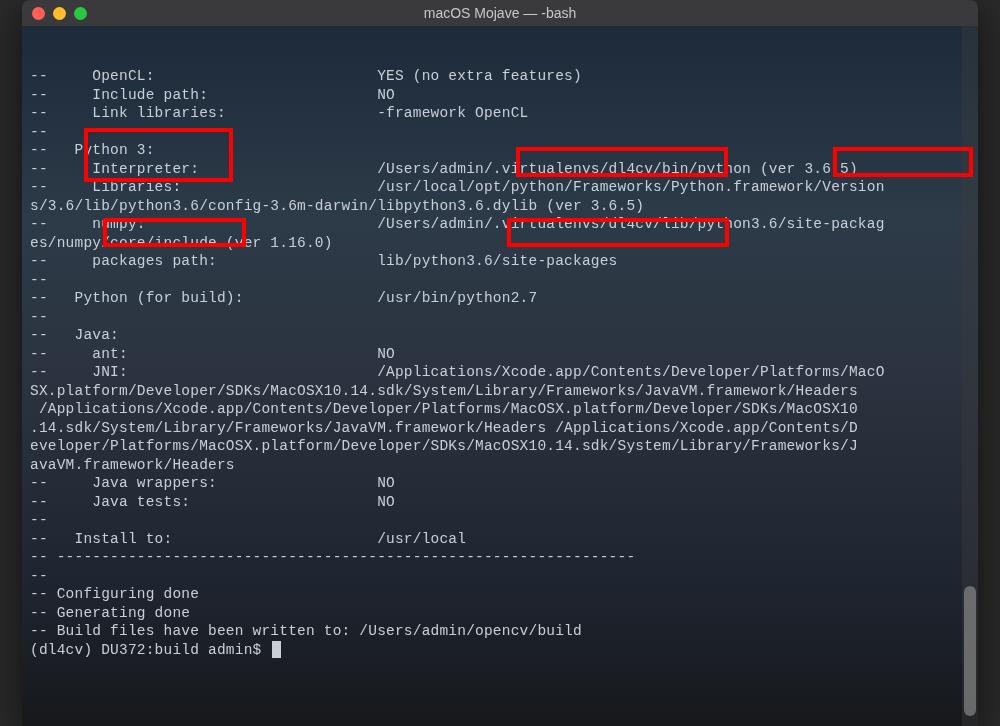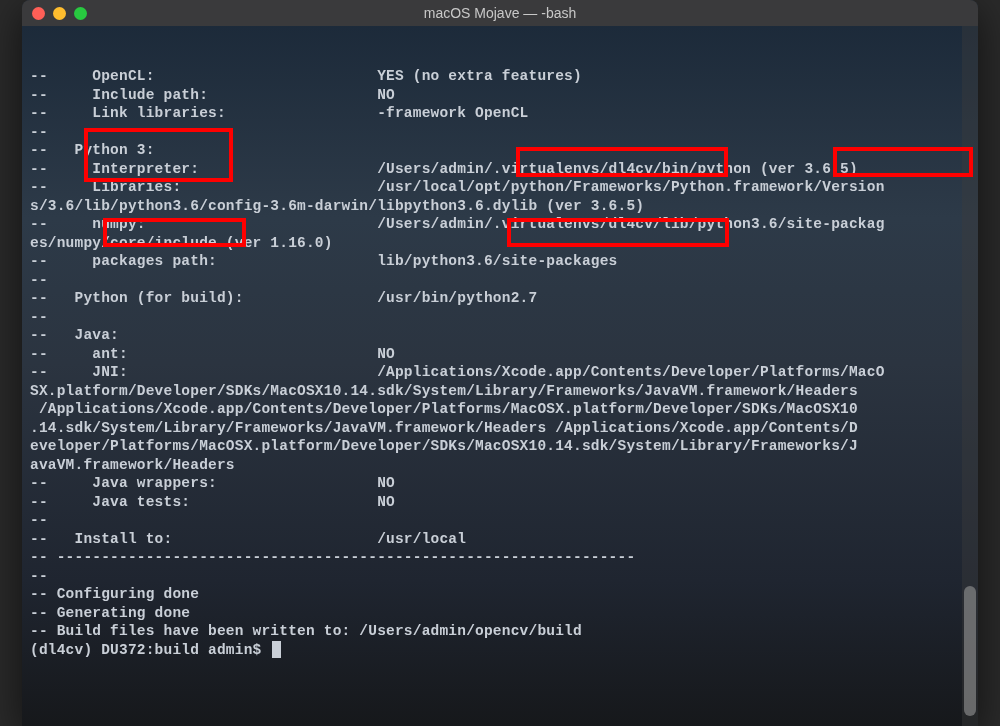--- a/index.html
+++ b/index.html
@@ -55,21 +55,21 @@
       font-family: -apple-system, BlinkMacSystemFont, sans-serif;
     }
     .terminal-content {
       position: relative;
       padding: 4px 8px;
       color: #c9cfd7;
       font-size: 14.5px;
       line-height: 18.5px;
       letter-spacing: 0.2px;
       white-space: pre;
-      font-weight: 700;
+      font-weight: 400;
     }
     .terminal-content .line {
       white-space: pre;
     }
     .cursor {
       display: inline-block;
       width: 9px;
       height: 17px;
       background: #c9cfd7;
       vertical-align: text-bottom;

